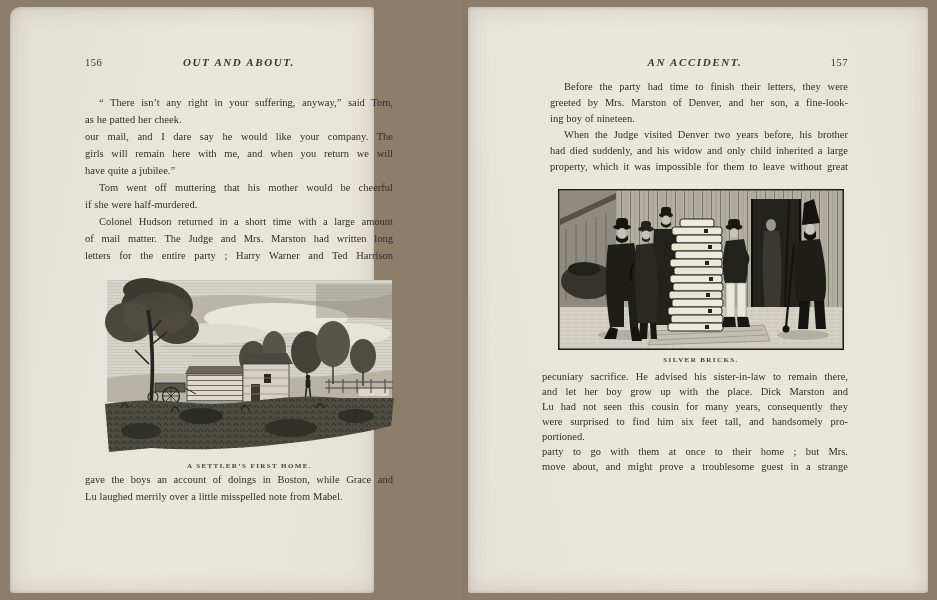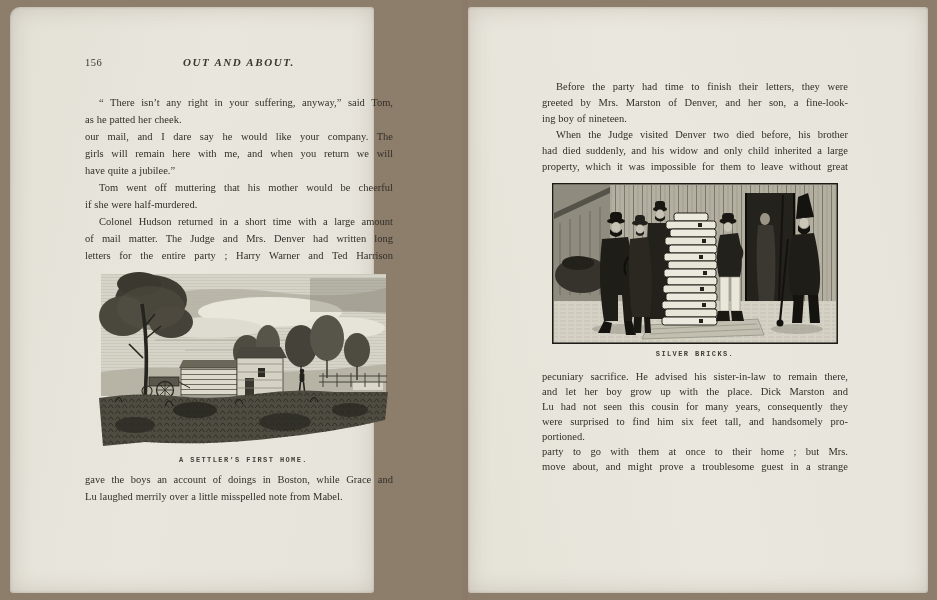--- a/index.html
+++ b/index.html
@@ -29,25 +29,25 @@
     display:block;text-align:center;font-style:italic;font-weight:bold;
     font-size:11px;letter-spacing:1.6px;color:#3b372f;
   }
   .pagenum{position:absolute;top:1px;font-size:10.5px;color:#3b372f;letter-spacing:.5px;}
   .pagenum.pl{left:0;}
   .pagenum.pr{right:0;}
   .pbody{position:absolute;color:#332f28;font-size:10.5px;}
   .page.left .pbody{left:75px;width:308px;}
   .page.right .pbody{left:74px;width:306px;}
   .tl{line-height:17px;word-spacing:.3px;}
-  .lh16 .tl{line-height:16px;}
+  .lh16 .tl{line-height:16px;margin-left:8px;}
   .lh15 .tl{line-height:15px;}
   .j{text-align:justify;text-align-last:justify;}
   .ind{text-indent:14px;}
-  figure{margin:0;position:absolute;font-family:Liberation Mono, monospace;}
+  figure{margin:6px;position:absolute;}
   figcaption{
     text-align:center;font-size:7px;font-weight:bold;letter-spacing:1.4px;
     color:#45413a;margin-top:6px;
   }
   .gutter{
     position:absolute;left:462px;top:0;width:6px;height:600px;
     background:#8a7a67;
   }
   svg{display:block;}
 </style>
@@ -65,21 +65,21 @@
 
     <div class="pbody" style="top:71px;margin-top:16px;">
       <div class="tl j ind">“ There isn’t any right in your suffering, anyway,” said Tom,</div>
       <div class="tl">as he patted her cheek.</div>
       <div class="tl j">our mail, and I dare say he would like your company.  The</div>
       <div class="tl j">girls will remain here with me, and when you return we will</div>
       <div class="tl">have quite a jubilee.”</div>
       <div class="tl j ind">Tom went off muttering that his mother would be cheerful</div>
       <div class="tl">if she were half-murdered.</div>
       <div class="tl j ind">Colonel Hudson returned in a short time with a large amount</div>
-      <div class="tl j">of mail matter.  The Judge and Mrs. Denver had written long</div>
+      <div class="tl j">of mail matter.  The Judge and Mrs. Marston had written long</div>
       <div class="tl j">letters for the entire party ; Harry Warner and Ted Harrison</div>
     </div>
 
     <figure style="top:263px;left:85px;width:297px;">
       <svg width="297" height="180" viewBox="0 0 297 180">
         <defs>
           <pattern id="l-hatch" width="5" height="3" patternUnits="userSpaceOnUse">
             <path d="M0,1.5 H5" stroke="#a8a497" stroke-width="0.6"></path>
           </pattern>
           <pattern id="l-scrub" width="7" height="6" patternUnits="userSpaceOnUse">
@@ -170,26 +170,30 @@
       <figcaption>A SETTLER’S FIRST HOME.</figcaption>
     </figure>
 
     <div class="pbody" style="top:464px;">
       <div class="tl j">gave the boys an account of doings in Boston, while Grace and</div>
       <div class="tl">Lu laughed merrily over a little misspelled note from Mabel.</div>
     </div>
   </section>
 
   <section class="page right">
+    <header class="phead">
+      <span class="running">AN ACCIDENT.</span>
+      <span class="pagenum pr">157</span>
+    </header>
 
     <div class="pbody lh16" style="top:72px;">
       <div class="tl j ind">Before the party had time to finish their letters, they were</div>
       <div class="tl j">greeted by Mrs. Marston of Denver, and her son, a fine-look-</div>
       <div class="tl">ing boy of nineteen.</div>
-      <div class="tl j ind">When the Judge visited Denver two died before, his brother</div>
+      <div class="tl j ind">When the Judge visited Denver two years before, his brother</div>
       <div class="tl j">had died suddenly, and his widow and only child inherited a large</div>
       <div class="tl j">property, which it was impossible for them to leave without great</div>
     </div>
 
     <figure style="top:176px;left:84px;width:286px;">
       <svg width="286" height="161" viewBox="0 0 286 161">
         <defs>
           <pattern id="r-planks" width="9" height="12" patternUnits="userSpaceOnUse">
             <rect width="9" height="12" fill="#b3afa1"></rect>
             <path d="M0.5,0 V12" stroke="#7c7869" stroke-width="1"></path>

